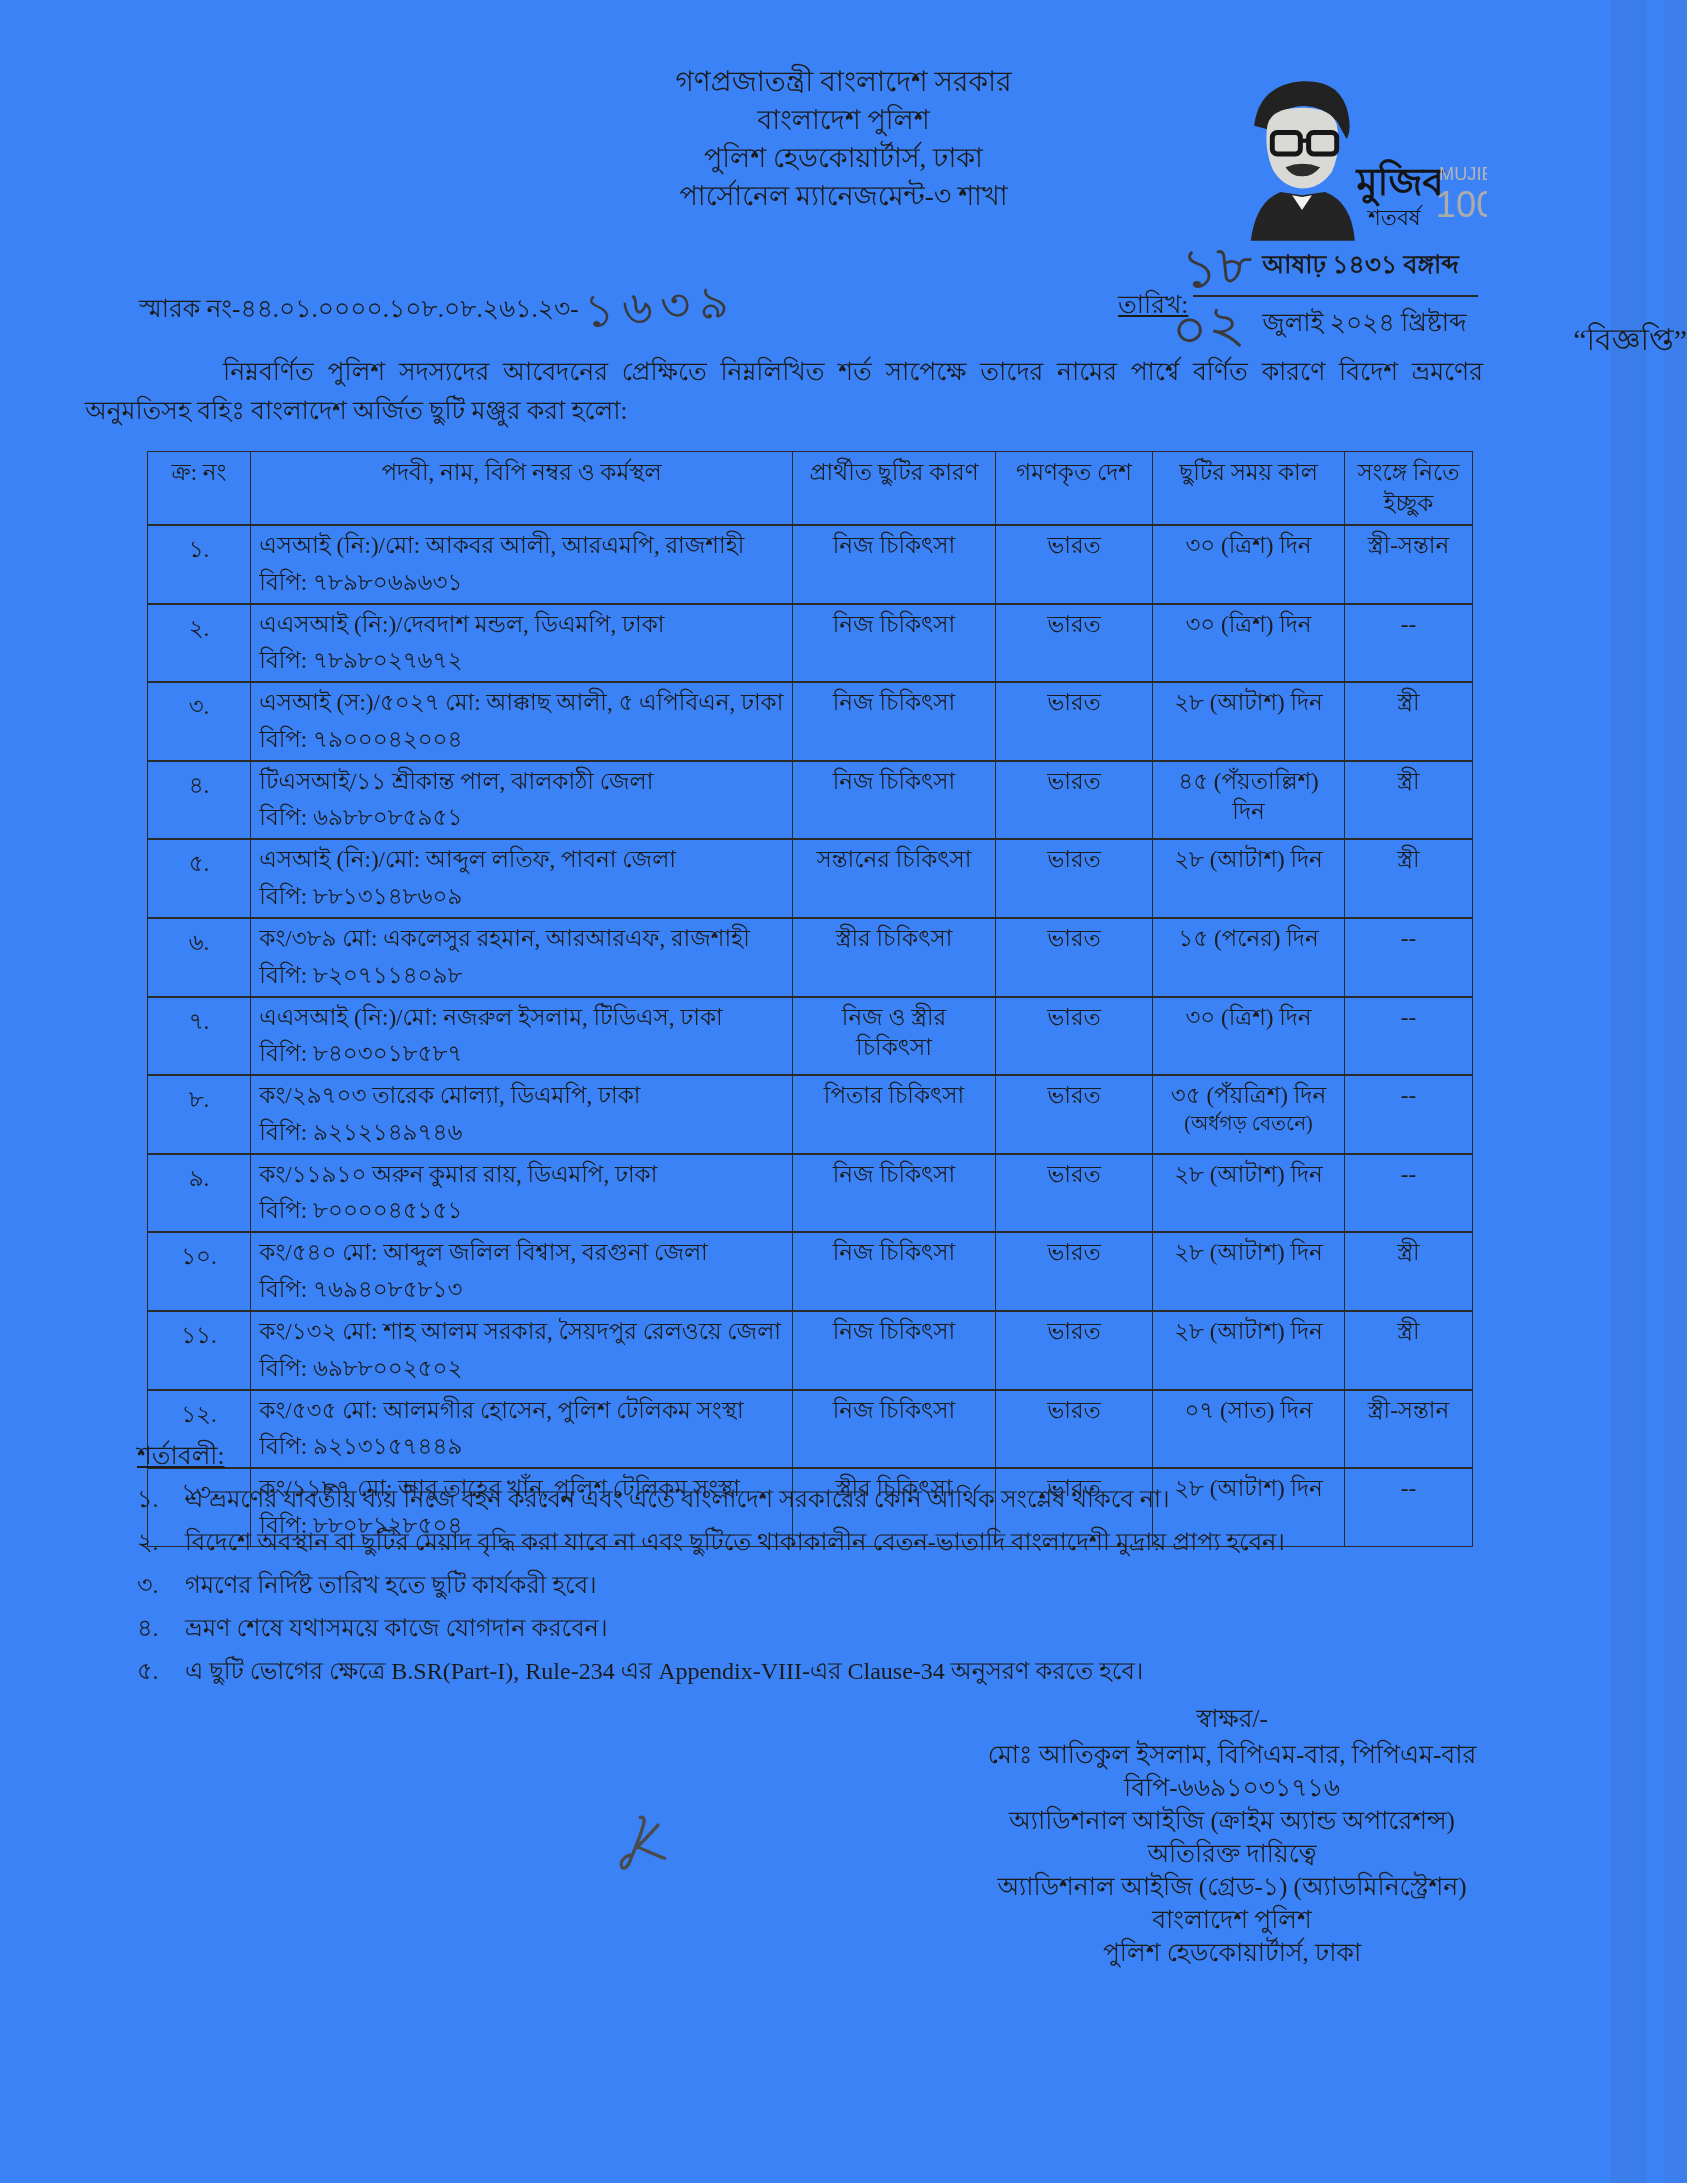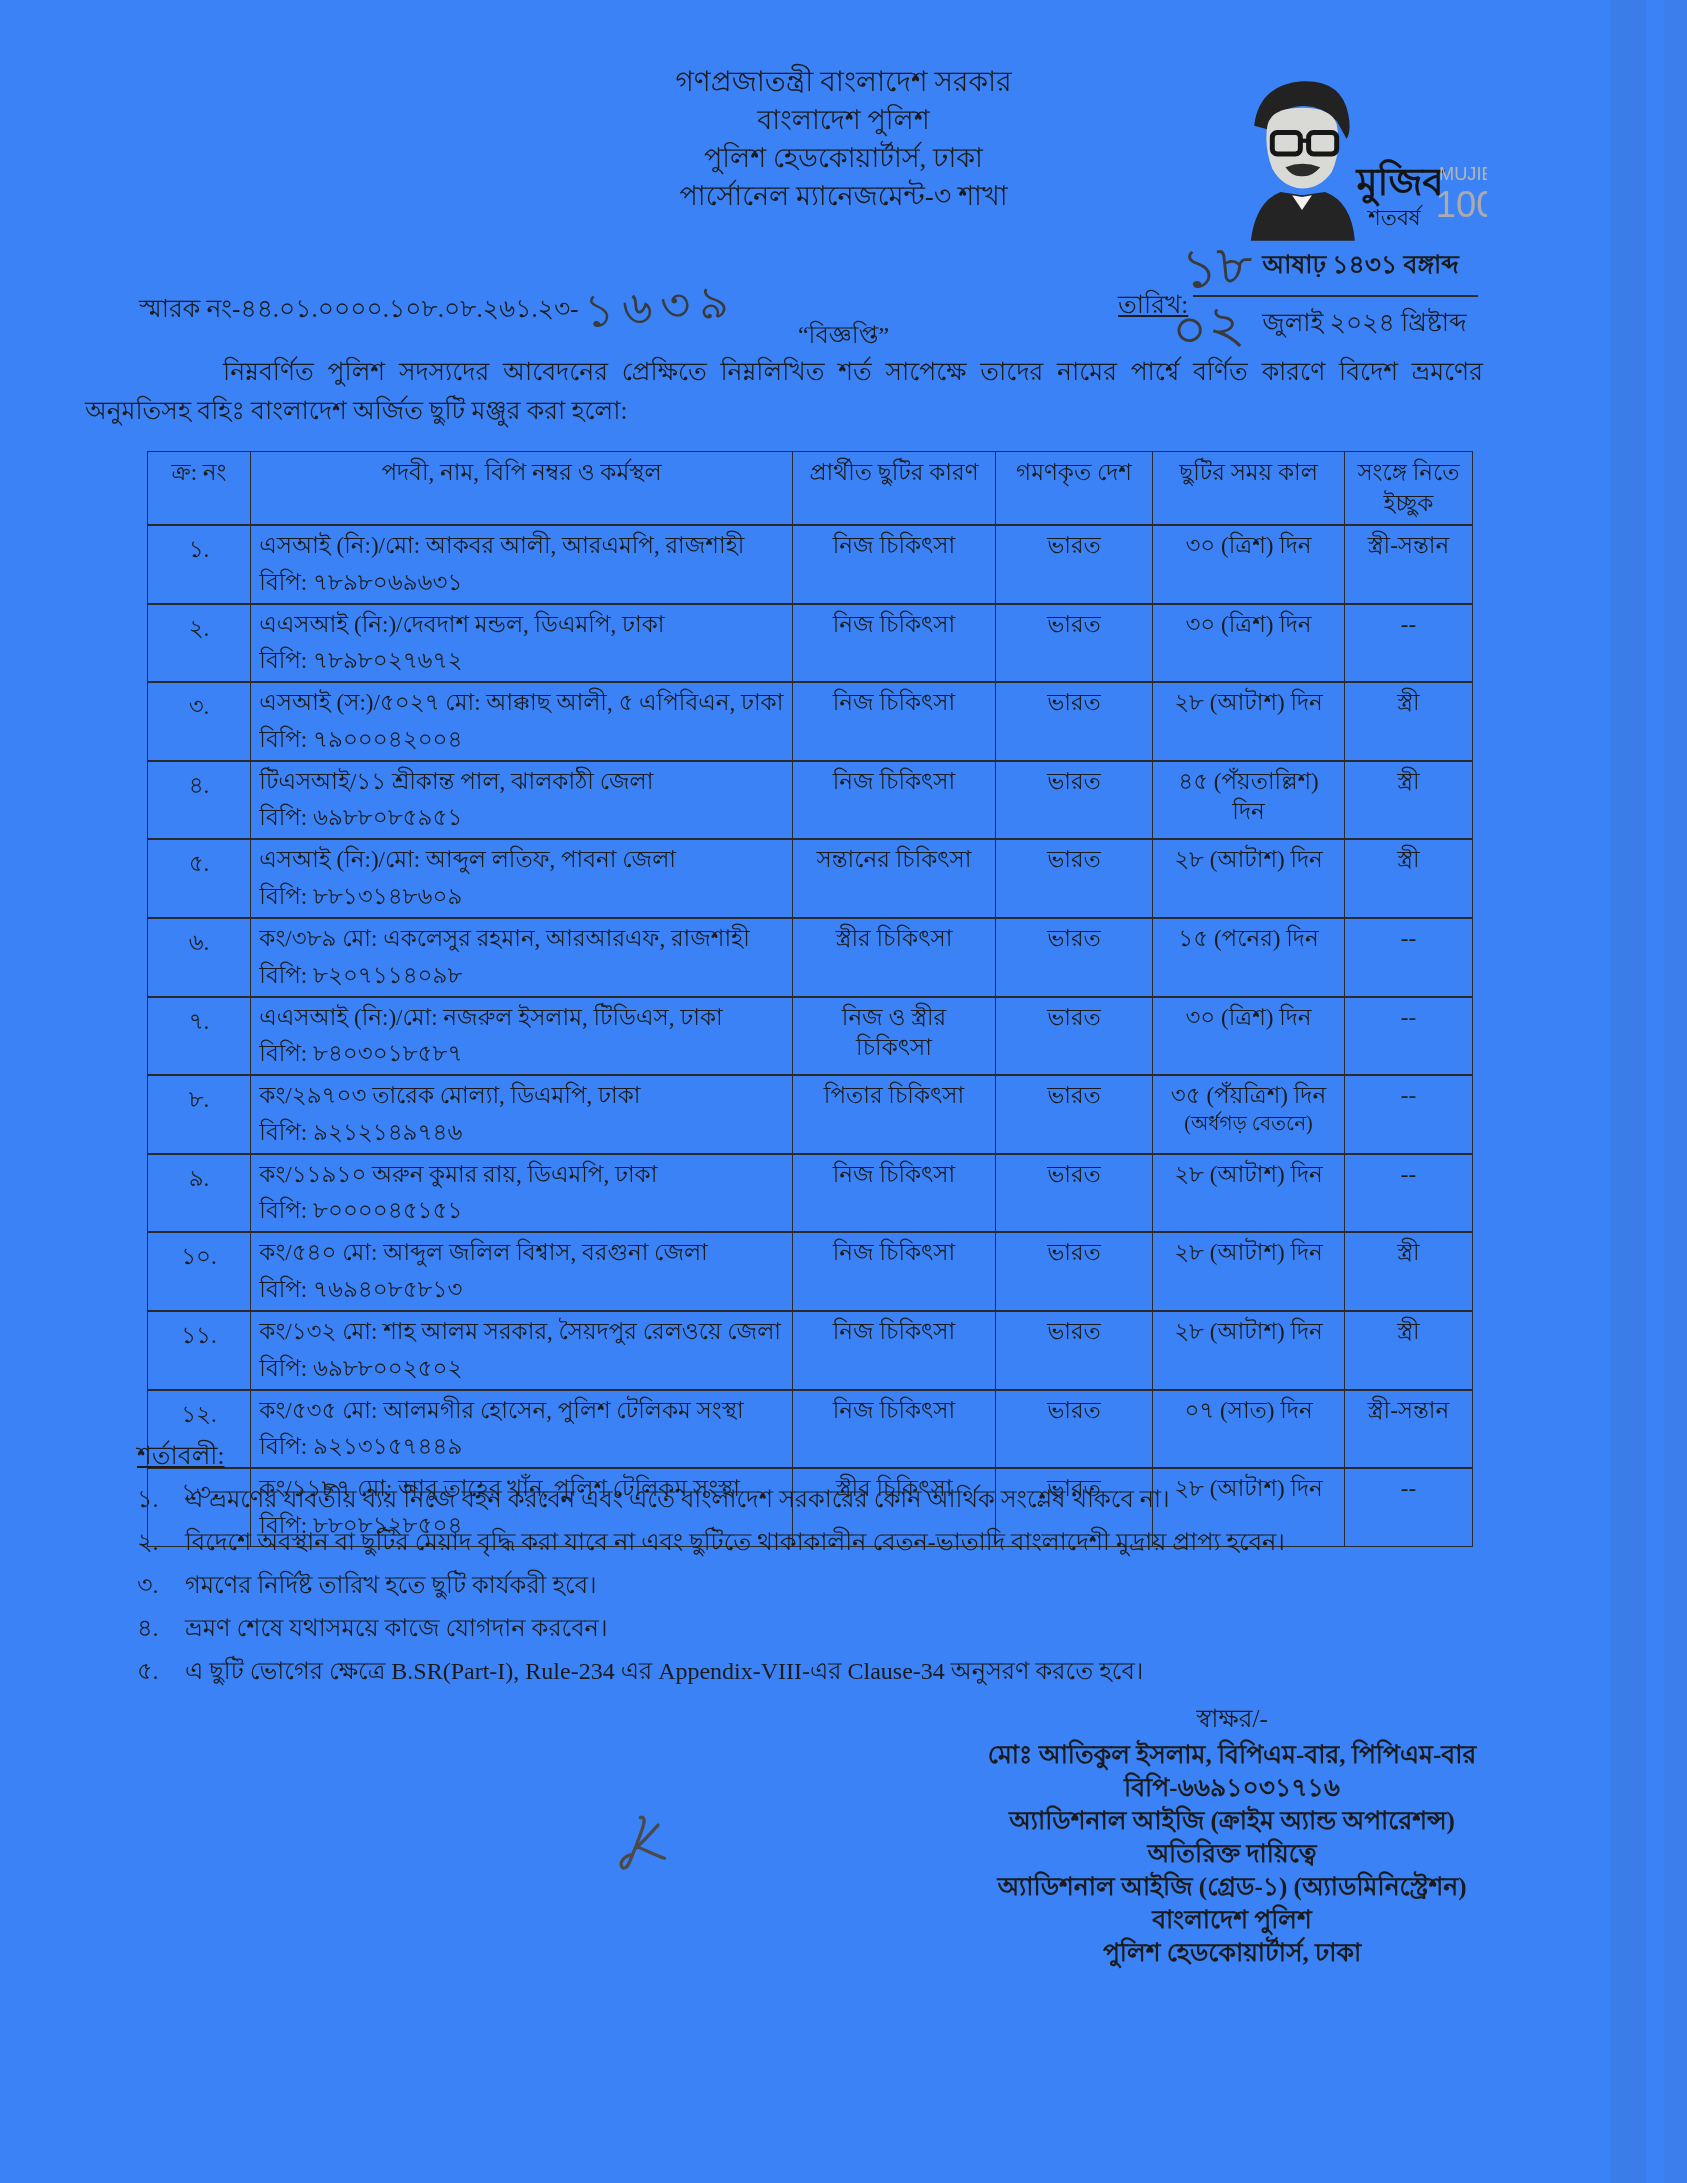--- a/index.html
+++ b/index.html
@@ -31,21 +31,21 @@
   .memo-hand{font-size:46px;transform:rotate(-4deg) translateY(5px);letter-spacing:8.3px;margin-left:5px;}
   .date-block{position:absolute;top:245px;left:1118px;display:flex;align-items:center;font-size:25px;}
   .date-label{margin-right:5px;padding-top:21.5px;text-decoration:underline;}
   .date-frac{position:relative;display:inline-block;}
   .date-top{padding:0 11.6px 6.6px 69px;border-bottom:2.5px solid #2a2a2a;font-weight:bold;}
   .date-bottom{padding:6.6px 11.6px 0 69px;}
   .hand-day-top{position:absolute;left:-11.6px;top:-21.5px;font-size:55px;transform:rotate(-6deg);}
   .hand-day-bottom{position:absolute;left:-21.5px;top:40px;font-size:55px;transform:rotate(-8deg);}
 
   
-  .doc-title{position:absolute;top:316px;left:0;width:1687px;text-align:center;font-size:24px;}
+  .doc-title{position:absolute;top:316px;left:0;width:1687px;text-align:right;font-size:30px;}
   .intro{position:absolute;top:352px;left:85px;width:1398px;font-size:25px;line-height:39px;text-align:justify;text-indent:138px;}
 
   
   table.main{position:absolute;top:451px;left:147px;border-collapse:collapse;table-layout:fixed;width:1325px;font-size:23px;}
   table.main col.c0{width:103px;}
   table.main col.c1{width:542px;}
   table.main col.c2{width:203px;}
   table.main col.c3{width:157px;}
   table.main col.c4{width:192px;}
   table.main col.c5{width:128px;}
@@ -63,21 +63,21 @@
   
   .cond-title{position:absolute;top:1436px;left:137px;font-size:25px;text-decoration:underline;}
   .conditions{position:absolute;top:1482px;left:137px;width:1389px;}
   .cond-item{display:flex;margin-bottom:9px;font-size:24px;line-height:34px;}
   .cond-no{width:48px;flex:0 0 48px;}
   .cond-text{flex:1;}
 
   
   .sig-block{position:absolute;top:1702px;left:963px;width:538px;text-align:center;font-size:25px;line-height:33px;}
   .sig-label{margin-bottom:3.3px;}
-  .sig-line{white-space:nowrap;font-weight:bold;}
+  .sig-line{white-space:nowrap;}
 
   
   .k-mark{position:absolute;top:1813px;left:614px;width:66px;height:69px;transform:rotate(3deg);}
 </style>
 </head>
 <body>
 
 <div id="page">
 
   <div class="scan-band band-a"></div>

